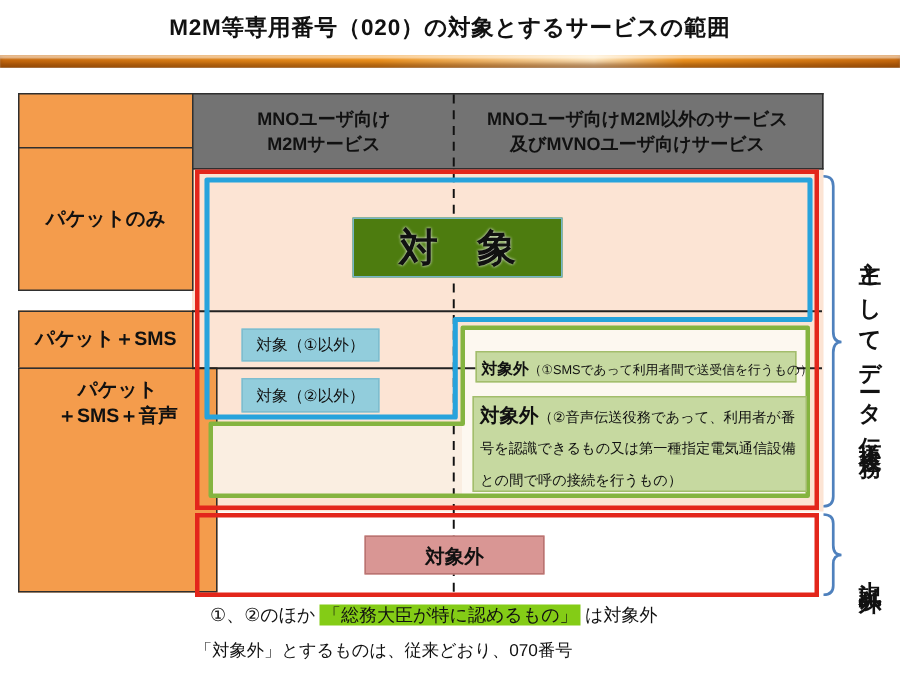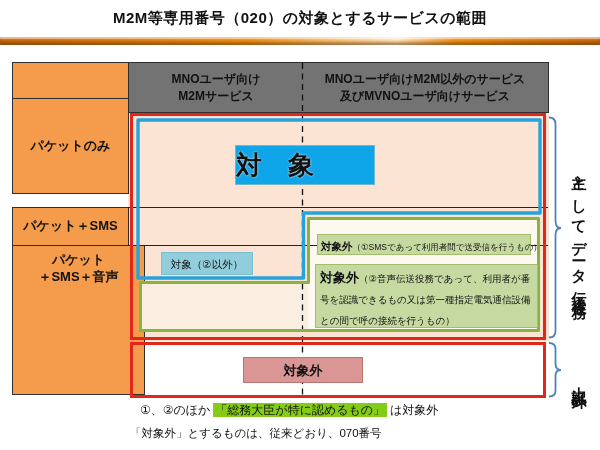--- a/index.html
+++ b/index.html
@@ -23,22 +23,22 @@
   #row2{left:12px;top:207px;width:117px;height:39px;}
   #row3{left:12px;top:245px;width:133px;height:150px;align-items:flex-start;padding-top:6px;}
   #hcol1{left:128px;top:62px;width:175px;height:51px;border-right:none;}
   #hcol2{left:302px;top:62px;width:247px;height:51px;border-left:none;}
   
   #body-bg{left:128px;top:113px;width:421px;height:228px;background:#FCE4D4;}
   #bottom-bg{left:131px;top:343px;width:415px;height:54px;background:#fff;}
   
   #overlay{left:0;top:0;width:600px;height:450px;pointer-events:none;}
   
-  #target-box{left:235px;top:145px;width:140px;height:40px;background:#0ea5e9;border:1px solid #74b6c9;
-    font-size:26px;font-weight:bold;text-align:left;line-height:39px;text-shadow:0 0 2px #fff;}
+  #target-box{left:235px;top:145px;width:140px;height:40px;background:#4d7c0f;border:1px solid #74b6c9;
+    font-size:26px;font-weight:bold;text-align:center;line-height:39px;text-shadow:0 0 2px #fff;}
   .tsmall{background:#92CDDC;border:1px solid #7ebdcf;font-size:10.5px;text-align:center;}
   #t1-box{left:161px;top:219px;width:92px;height:22px;line-height:21px;}
   #t2-box{left:161px;top:252px;width:92px;height:23px;line-height:22px;}
   .gbox{background:#C6D9A0;border:1px solid #a3bd6c;}
   #g1-box{left:317px;top:222px;width:214px;height:21px;line-height:19px;padding:0 3px;white-space:nowrap;margin-top:12px;}
   #g1-box .lab{font-weight:bold;font-size:10.5px;}
   #g1-box .det{font-size:8.5px;}
   #g2-box{left:315px;top:264px;width:223px;height:64px;padding:2px 4px;line-height:1.3;}
   #g2-box .lab{font-weight:bold;font-size:13px;}
   #g2-box .det{font-size:9.5px;}
@@ -95,20 +95,21 @@
 
     <path d="M 308.5,218.5 L 538.5,218.5 L 538.5,330.5 L 140.5,330.5 L 140.5,282.5 L 308.5,282.5 Z" fill="none" stroke="#85B440" stroke-width="3" stroke-linejoin="round"></path>
 
     <rect x="131.5" y="343.5" width="413" height="53" fill="none" stroke="#E3261B" stroke-width="3"></rect>
 
     <path d="M 549,117.5 Q 555.5,117.5 555.5,124 L 555.5,221 Q 555.5,228 561,228 Q 555.5,228 555.5,235 L 555.5,331 Q 555.5,337.5 549,337.5" fill="none" stroke="#4F81BD" stroke-width="1.8"></path>
     <path d="M 549,343 Q 555.5,343 555.5,349 L 555.5,363.5 Q 555.5,370 561,370 Q 555.5,370 555.5,376 L 555.5,390.5 Q 555.5,396.5 549,396.5" fill="none" stroke="#4F81BD" stroke-width="1.8"></path>
   </svg>
 
   <div id="target-box" class="abs">対　象</div>
+  <div id="t1-box" class="abs tsmall">対象（①以外）</div>
   <div id="t2-box" class="abs tsmall">対象（②以外）</div>
 
   <div id="g1-box" class="abs gbox">
     <span class="lab">対象外</span><span class="det">（①SMSであって利用者間で送受信を行うもの）</span>
   </div>
   <div id="g2-box" class="abs gbox">
     <span class="lab">対象外</span><span class="det">（②音声伝送役務であって、利用者が番号を認識できるもの又は第一種指定電気通信設備との間で呼の接続を行うもの）</span>
   </div>
 
   <div id="pink-box" class="abs">対象外</div>

